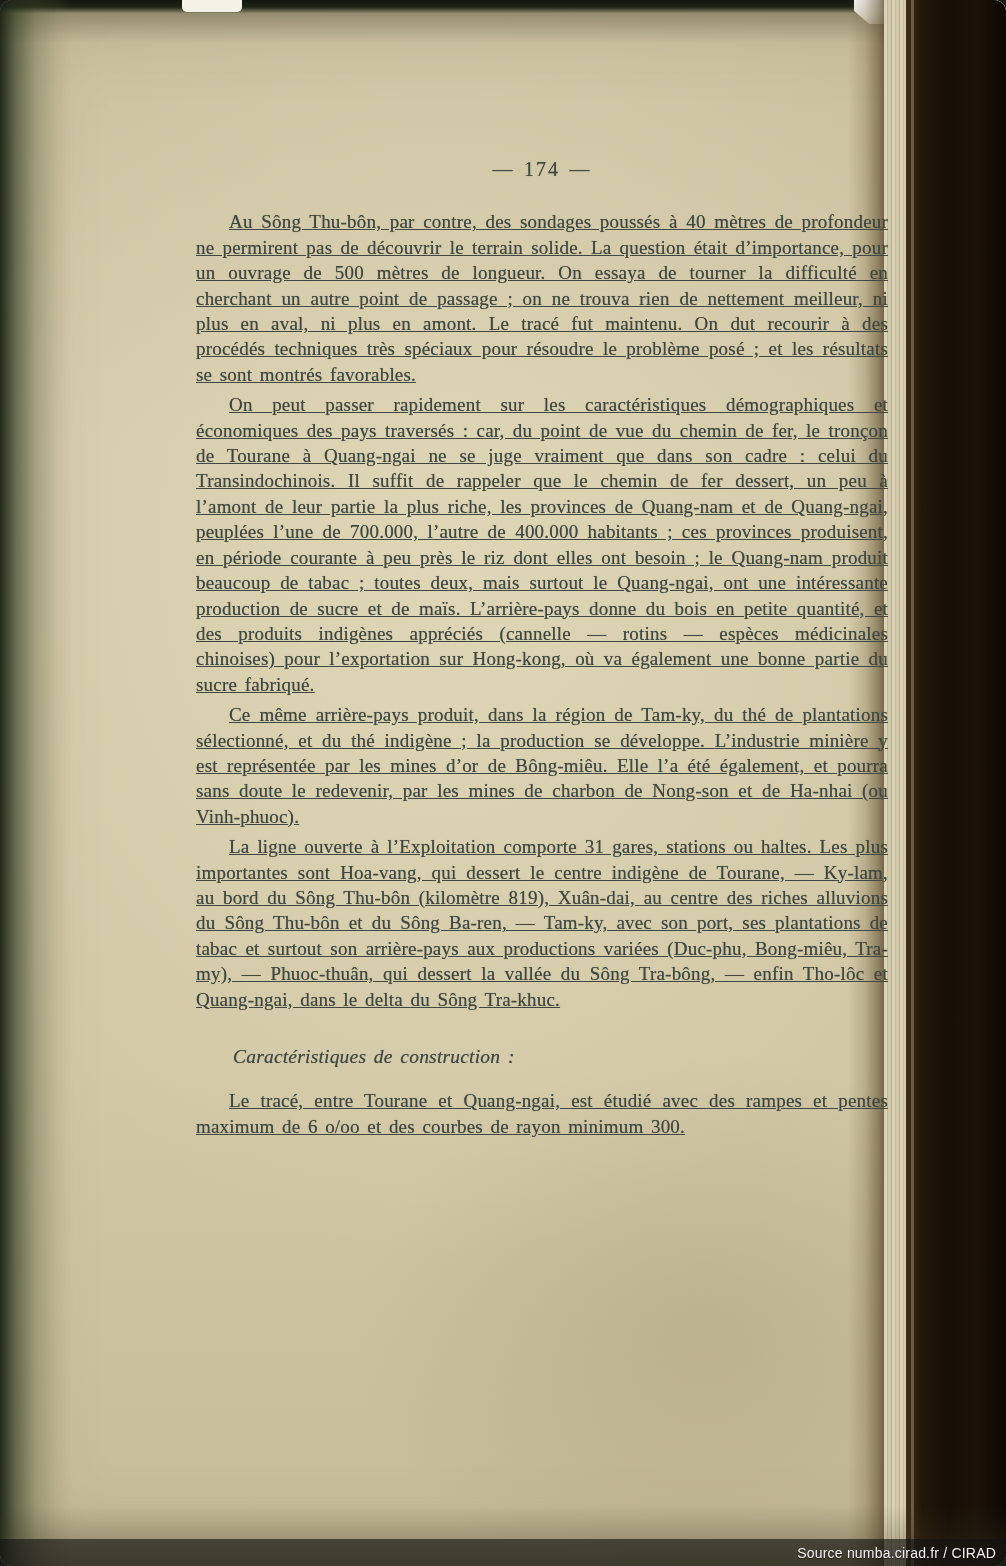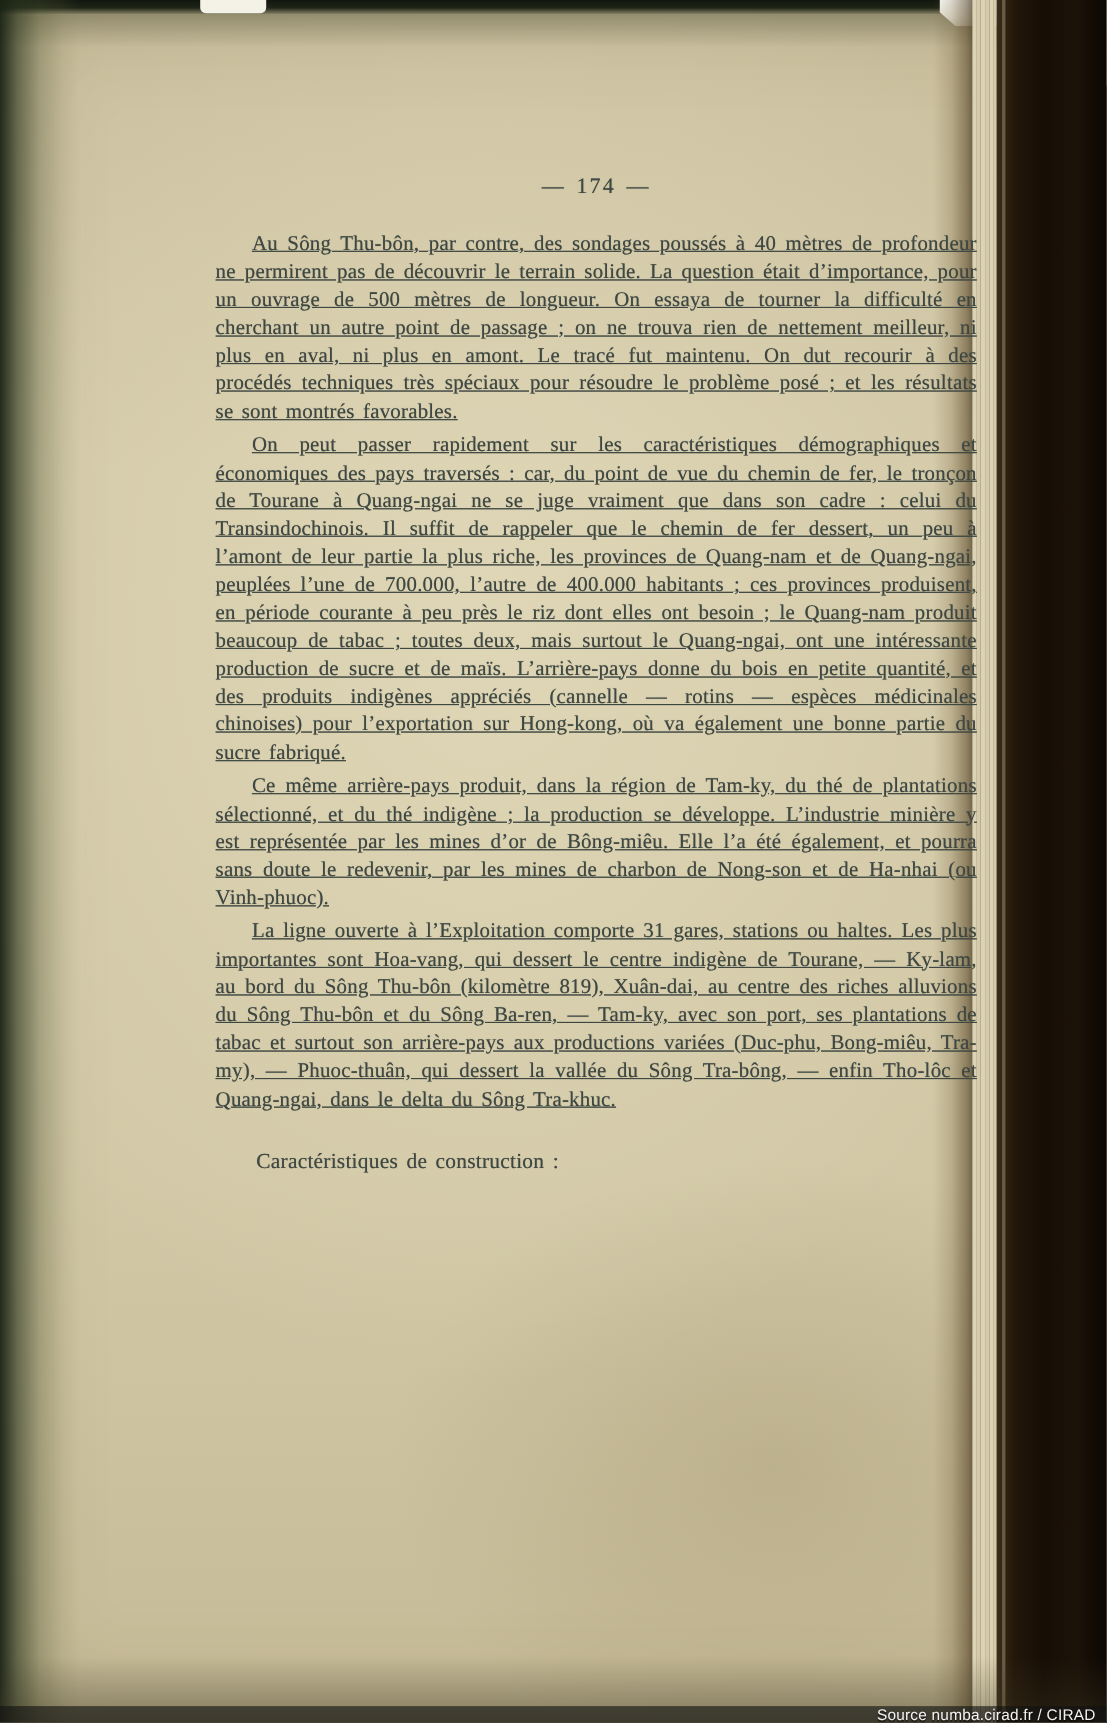--- a/index.html
+++ b/index.html
@@ -8,20 +8,21 @@
     position: relative;
     width: 1006px;
     height: 1566px;
     overflow: hidden;
     background:
       radial-gradient(ellipse 760px 980px at 44% 36%, rgba(255,250,222,0.28), rgba(255,250,222,0) 72%),
       radial-gradient(ellipse 500px 400px at 70% 85%, rgba(120,105,65,0.18), rgba(120,105,65,0) 70%),
       linear-gradient(180deg, #cbc09e 0%, #d3c9a8 28%, #d2c8a6 68%, #c6bb97 100%);
     box-shadow: inset 0 0 90px rgba(90,80,50,0.35);
     font-family: "Liberation Serif", serif;
+    border-radius: 12px;
   }
 
   
   .top-edge {
     position: absolute; top: 0; left: 0; right: 0; height: 13px;
     background: linear-gradient(180deg, #12160e 0%, #1f2517 55%, rgba(40,46,28,0.35) 100%);
   }
   .top-shadow {
     position: absolute; top: 13px; left: 0; right: 0; height: 30px;
     background: linear-gradient(180deg, rgba(70,70,45,0.35), rgba(70,70,45,0));
@@ -91,30 +92,31 @@
     font-size: 20px;
     letter-spacing: 2px;
     margin: 0 0 27px 0;
   }
   .content p {
     margin: 0 0 5px 0;
     text-indent: 33px;
     text-decoration: underline;
   }
   .section-heading {
+    font-style: italic;
     font-weight: normal;
     font-size: 19.5px;
     text-align: left;
     text-indent: 37px;
     margin: 32px 2px 19px 0;
   }
 
   
   .source-bar {
-    position: absolute; left: 0; right: 0; bottom: 0; height: 15px;
+    position: absolute; left: 0; right: 0; bottom: 0; height: 27px;
     background: rgba(18,18,18,0.62);
     display: flex; align-items: center; justify-content: flex-end;
     padding-right: 10px; box-sizing: border-box;
   }
   .source-bar span {
     color: #f3f3f3;
     font-family: "Liberation Sans", sans-serif;
     font-size: 14px;
     letter-spacing: 0.2px;
     text-shadow: 0 1px 1px rgba(0,0,0,0.6);
@@ -140,19 +142,20 @@
   <div class="content">
     <div class="page-number">— 174 —</div>
 
     <p>Au Sông Thu-bôn, par contre, des sondages poussés à 40 mètres de profondeur ne permirent pas de découvrir le terrain solide. La question était d’importance, pour un ouvrage de 500 mètres de longueur. On essaya de tourner la difficulté en cherchant un autre point de passage ; on ne trouva rien de nettement meilleur, ni plus en aval, ni plus en amont. Le tracé fut maintenu. On dut recourir à des procédés techniques très spéciaux pour résoudre le problème posé ; et les résultats se sont montrés favorables.</p>
     <p>On peut passer rapidement sur les caractéristiques démographiques et économiques des pays traversés : car, du point de vue du chemin de fer, le tronçon de Tourane à Quang-ngai ne se juge vraiment que dans son cadre : celui du Transindochinois. Il suffit de rappeler que le chemin de fer dessert, un peu à l’amont de leur partie la plus riche, les provinces de Quang-nam et de Quang-ngai, peuplées l’une de 700.000, l’autre de 400.000 habitants ; ces provinces produisent, en période courante à peu près le riz dont elles ont besoin ; le Quang-nam produit beaucoup de tabac ; toutes deux, mais surtout le Quang-ngai, ont une intéressante production de sucre et de maïs. L’arrière-pays donne du bois en petite quantité, et des produits indigènes appréciés (cannelle — rotins — espèces médicinales chinoises) pour l’exportation sur Hong-kong, où va également une bonne partie du sucre fabriqué.</p>
     <p>Ce même arrière-pays produit, dans la région de Tam-ky, du thé de plantations sélectionné, et du thé indigène ; la production se développe. L’industrie minière y est représentée par les mines d’or de Bông-miêu. Elle l’a été également, et pourra sans doute le redevenir, par les mines de charbon de Nong-son et de Ha-nhai (ou Vinh-phuoc).</p>
     <p>La ligne ouverte à l’Exploitation comporte 31 gares, stations ou haltes. Les plus importantes sont Hoa-vang, qui dessert le centre indigène de Tourane, — Ky-lam, au bord du Sông Thu-bôn (kilomètre 819), Xuân-dai, au centre des riches alluvions du Sông Thu-bôn et du Sông Ba-ren, — Tam-ky, avec son port, ses plantations de tabac et surtout son arrière-pays aux productions variées (Duc-phu, Bong-miêu, Tra-my), — Phuoc-thuân, qui dessert la vallée du Sông Tra-bông, — enfin Tho-lôc et Quang-ngai, dans le delta du Sông Tra-khuc.</p>
 
     <h3 class="section-heading">Caractéristiques de construction :</h3>
 
+    <p>Le tracé, entre Tourane et Quang-ngai, est étudié avec des rampes et pentes maximum de 6 o/oo et des courbes de rayon minimum 300.</p>
   </div>
 
   <div class="source-bar">
     <span>Source numba.cirad.fr / CIRAD</span>
   </div>
 
 </div>
 
 </body></html>

